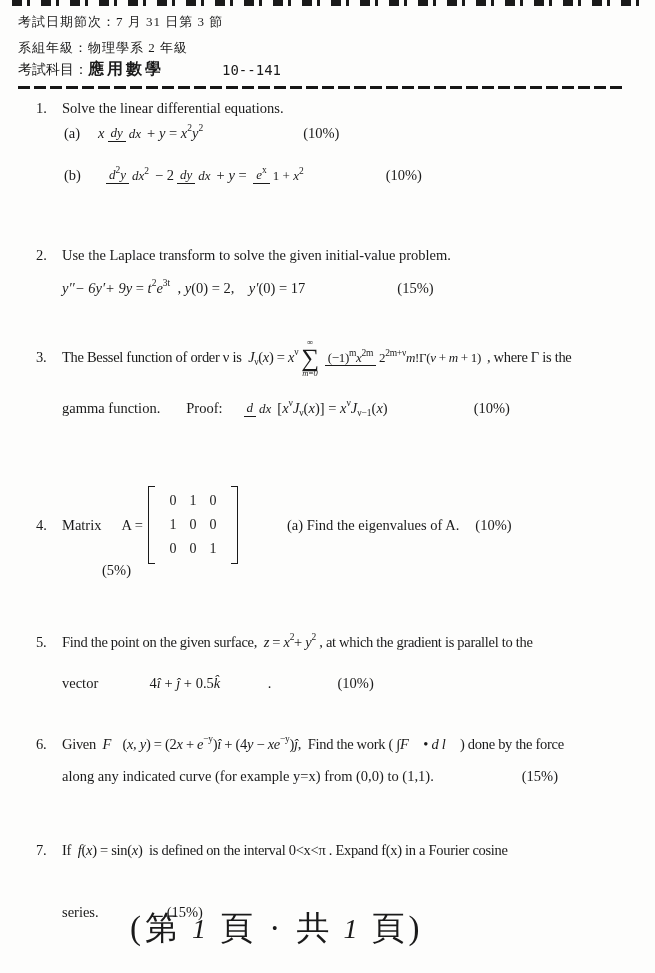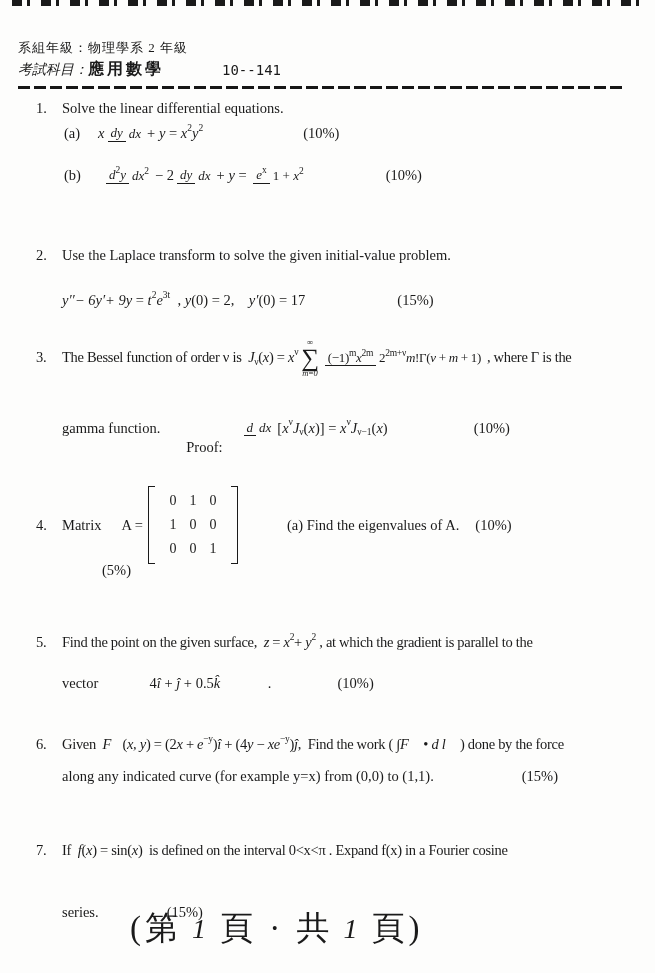--- a/index.html
+++ b/index.html
@@ -27,31 +27,32 @@
   .mbrk.l{border-left:1.6px solid #1a1a1a;border-top:1.6px solid #1a1a1a;border-bottom:1.6px solid #1a1a1a;}
   .mbrk.r{border-right:1.6px solid #1a1a1a;border-top:1.6px solid #1a1a1a;border-bottom:1.6px solid #1a1a1a;}
   .mgrid{display:grid;grid-auto-rows:24px;align-items:center;justify-items:center;padding:3px 8px;font-size:14px;}
   .score{flex:none;}
   .sep{height:3px;background:repeating-linear-gradient(90deg,#161616 0 12px,rgba(0,0,0,0) 12px 16px);}
   .topfrag{height:6px;background:repeating-linear-gradient(90deg,#1a1a1a 0 10px,rgba(0,0,0,0) 10px 15px,#1a1a1a 15px 18px,rgba(0,0,0,0) 18px 29px);}
   .qtext{font-size:14.5px;}
   .tight{letter-spacing:-0.3px;}
   .footer{font-size:33px;letter-spacing:4px;}
   .hand{font-style:italic;font-size:28px;margin:0 10px;}
-  .subj-label{font-size:14px;font-style:italic;}
+  .subj-label{font-size:14px;}
   .subj-value{font-size:16px;font-weight:700;letter-spacing:3px;}
   .subj-code{margin-left:58px;font-size:14px;font-family:"DejaVu Sans Mono",monospace;}
 </style>
 </head>
 <body>
 
 <div class="page">
 
   <div class="abs topfrag" style="left:12px;top:0;width:630px;"></div>
 
+  <div class="abs hline" style="left:18px;top:13px;">考試日期節次：7 月 31 日第 3 節</div>
   <div class="abs hline" style="left:18px;top:39px;">系組年級：物理學系 2 年級</div>
   <div class="abs row" style="left:18px;top:59px;">
     <span class="subj-label">考試科目：</span>
     <span class="subj-value">應用數學</span>
     <span class="subj-code">10--141</span>
   </div>
   <div class="abs sep" style="left:18px;top:86px;width:604px;"></div>
 
   <div class="abs row qtext" style="left:36px;top:100px;right:10px;">
     <span class="qnum">1.</span>
@@ -65,34 +66,34 @@
   <div class="abs row qtext" style="left:64px;top:167px;">
     <span style="margin-right:22px;">(b)</span>
     <span class="mathrow"><span class="mfrac"><span class="mnum"><span class="mi">d</span><span class="msup">2</span><span class="mi">y</span></span><span class="mden"><span class="mi">dx</span><span class="msup">2</span></span></span><span class="mt">− 2</span><span class="mfrac"><span class="mnum"><span class="mi">dy</span></span><span class="mden"><span class="mi">dx</span></span></span><span class="mt">+ </span><span class="mi">y</span><span class="mt"> = </span><span class="mfrac"><span class="mnum"><span class="mi">e</span><span class="msup">x</span></span><span class="mden"><span class="mt">1 + </span><span class="mi">x</span><span class="msup">2</span></span></span></span>
     <span class="score" style="margin-left:76px;">(10%)</span>
   </div>
 
   <div class="abs row qtext" style="left:36px;top:247px;right:10px;">
     <span class="qnum">2.</span>
     <span>Use the Laplace transform to solve the given initial-value problem.</span>
   </div>
-  <div class="abs row qtext" style="left:62px;top:292px;">
+  <div class="abs row qtext" style="left:62px;top:280px;">
     <span class="mathrow"><span class="mi">y′′− 6y′+ 9y</span><span class="mt"> = </span><span class="mi">t</span><span class="msup">2</span><span class="mi">e</span><span class="msup">3t</span><span class="mt">  , </span><span class="mi">y</span><span class="mt">(0) = 2,    </span><span class="mi">y′</span><span class="mt">(0) = 17</span></span>
     <span class="score" style="margin-left:92px;">(15%)</span>
   </div>
 
   <div class="abs row qtext tight" style="left:36px;top:338px;right:6px;">
     <span class="qnum">3.</span>
     <span>The Bessel function of order ν is  </span>
     <span class="mathrow"><span class="mi">J</span><span class="msub">ν</span><span class="mt">(</span><span class="mi">x</span><span class="mt">) = </span><span class="mi">x</span><span class="msup">ν</span><span class="msum"><span class="lim">∞</span><span class="sig">∑</span><span class="lim">m=0</span></span><span class="mfrac"><span class="mnum"><span class="mt">(−1)</span><span class="msup">m</span><span class="mi">x</span><span class="msup">2m</span></span><span class="mden"><span class="mt">2</span><span class="msup">2m+ν</span><span class="mi">m</span><span class="mt">!Γ(</span><span class="mi">ν</span><span class="mt"> + </span><span class="mi">m</span><span class="mt"> + 1)</span></span></span></span>
     <span>, where Γ is the</span>
   </div>
   <div class="abs row qtext" style="left:62px;top:400px;">
     <span>gamma function.</span>
-    <span style="margin-left:26px;margin-top:39px;">Proof:</span>
+    <span style="margin-left:26px;">Proof:</span>
     <span class="mathrow" style="margin-left:18px;"><span class="mfrac"><span class="mnum"><span class="mi">d</span></span><span class="mden"><span class="mi">dx</span></span></span><span class="mt">[</span><span class="mi">x</span><span class="msup">ν</span><span class="mi">J</span><span class="msub">ν</span><span class="mt">(</span><span class="mi">x</span><span class="mt">)] = </span><span class="mi">x</span><span class="msup">ν</span><span class="mi">J</span><span class="msub">ν−1</span><span class="mt">(</span><span class="mi">x</span><span class="mt">)</span></span>
     <span class="score" style="margin-left:86px;">(10%)</span>
   </div>
 
   <div class="abs row qtext" style="left:36px;top:486px;">
     <span class="qnum">4.</span>
     <span>Matrix</span>
     <span class="mathrow" style="margin-left:20px;"><span class="mt">A =</span><span class="mmat"><span class="mbrk l"></span><span class="mgrid" style="grid-template-columns: repeat(3, 20px);"><span class="mcell">0</span><span class="mcell">1</span><span class="mcell">0</span><span class="mcell">1</span><span class="mcell">0</span><span class="mcell">0</span><span class="mcell">0</span><span class="mcell">0</span><span class="mcell">1</span></span><span class="mbrk r"></span></span></span>
     <span style="margin-left:44px;">(a) Find the eigenvalues of A.</span>
     <span class="score" style="margin-left:16px;">(10%)</span>

